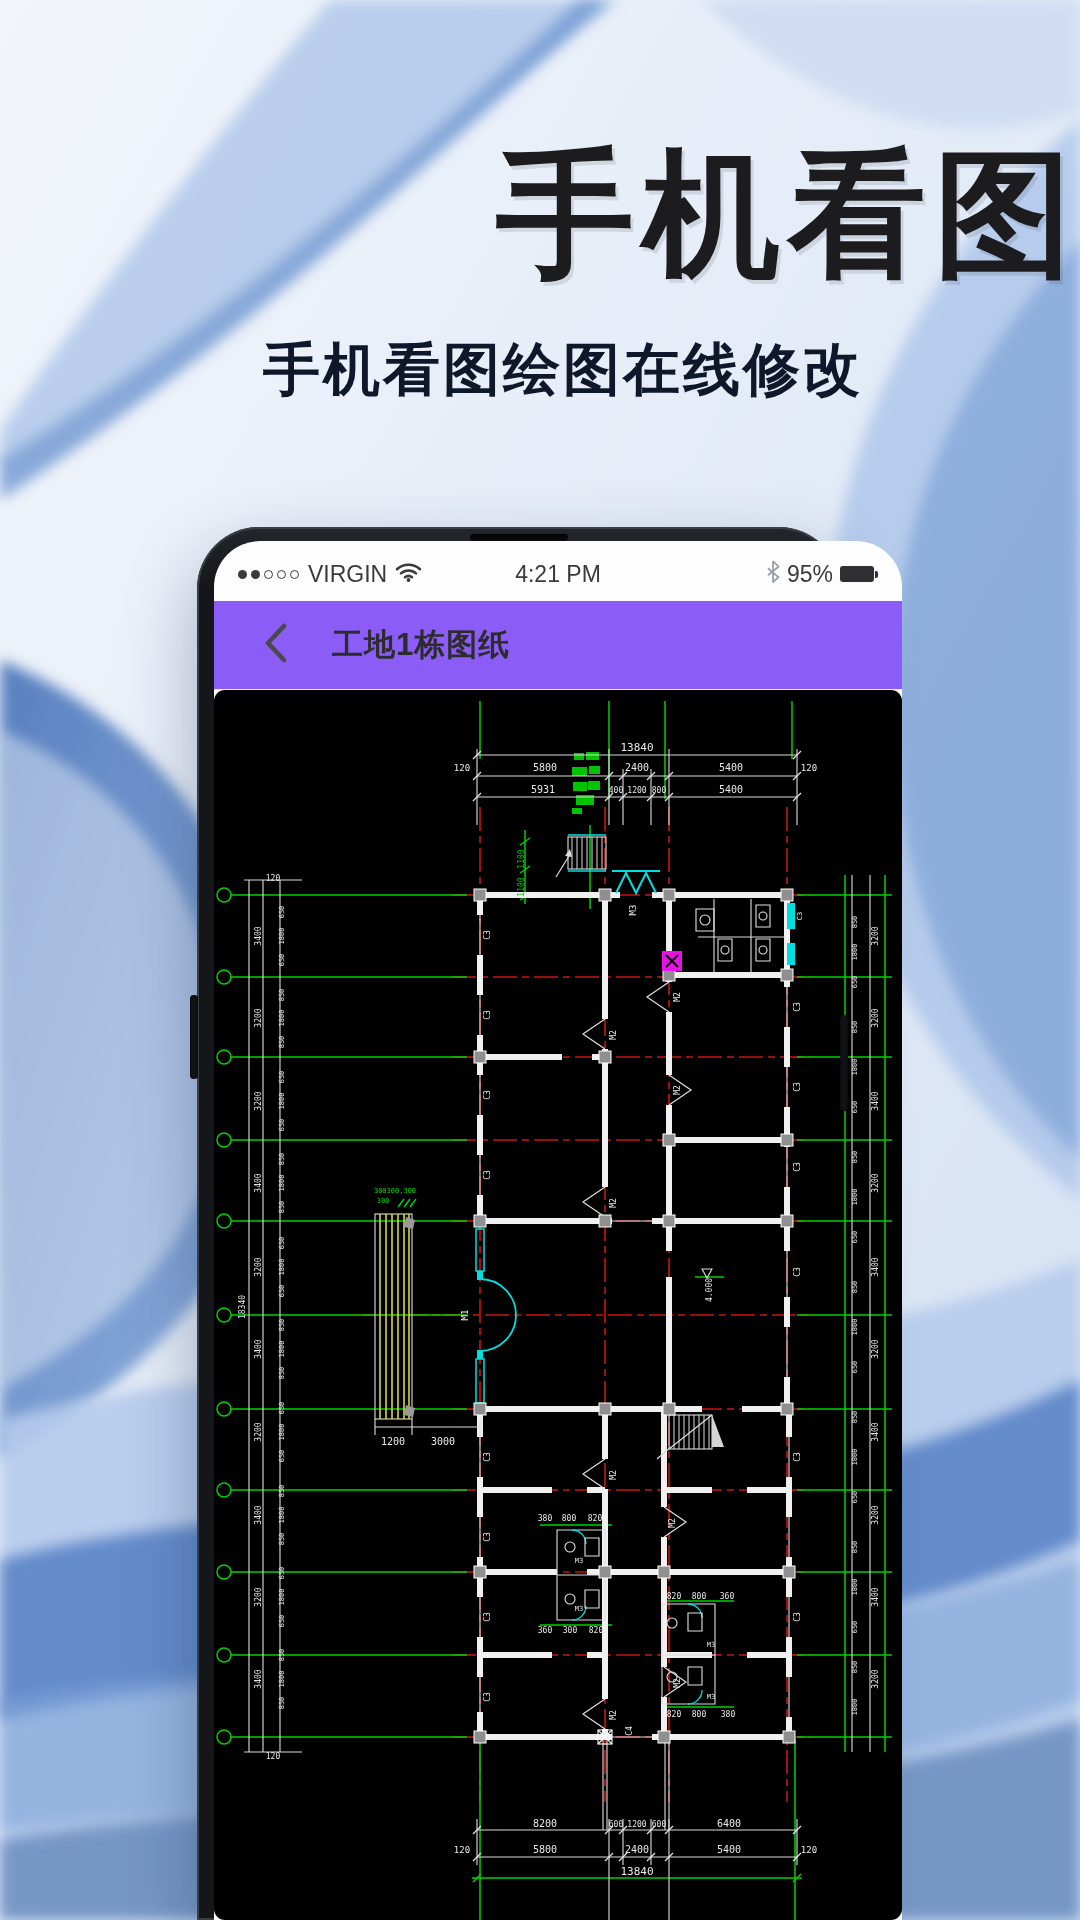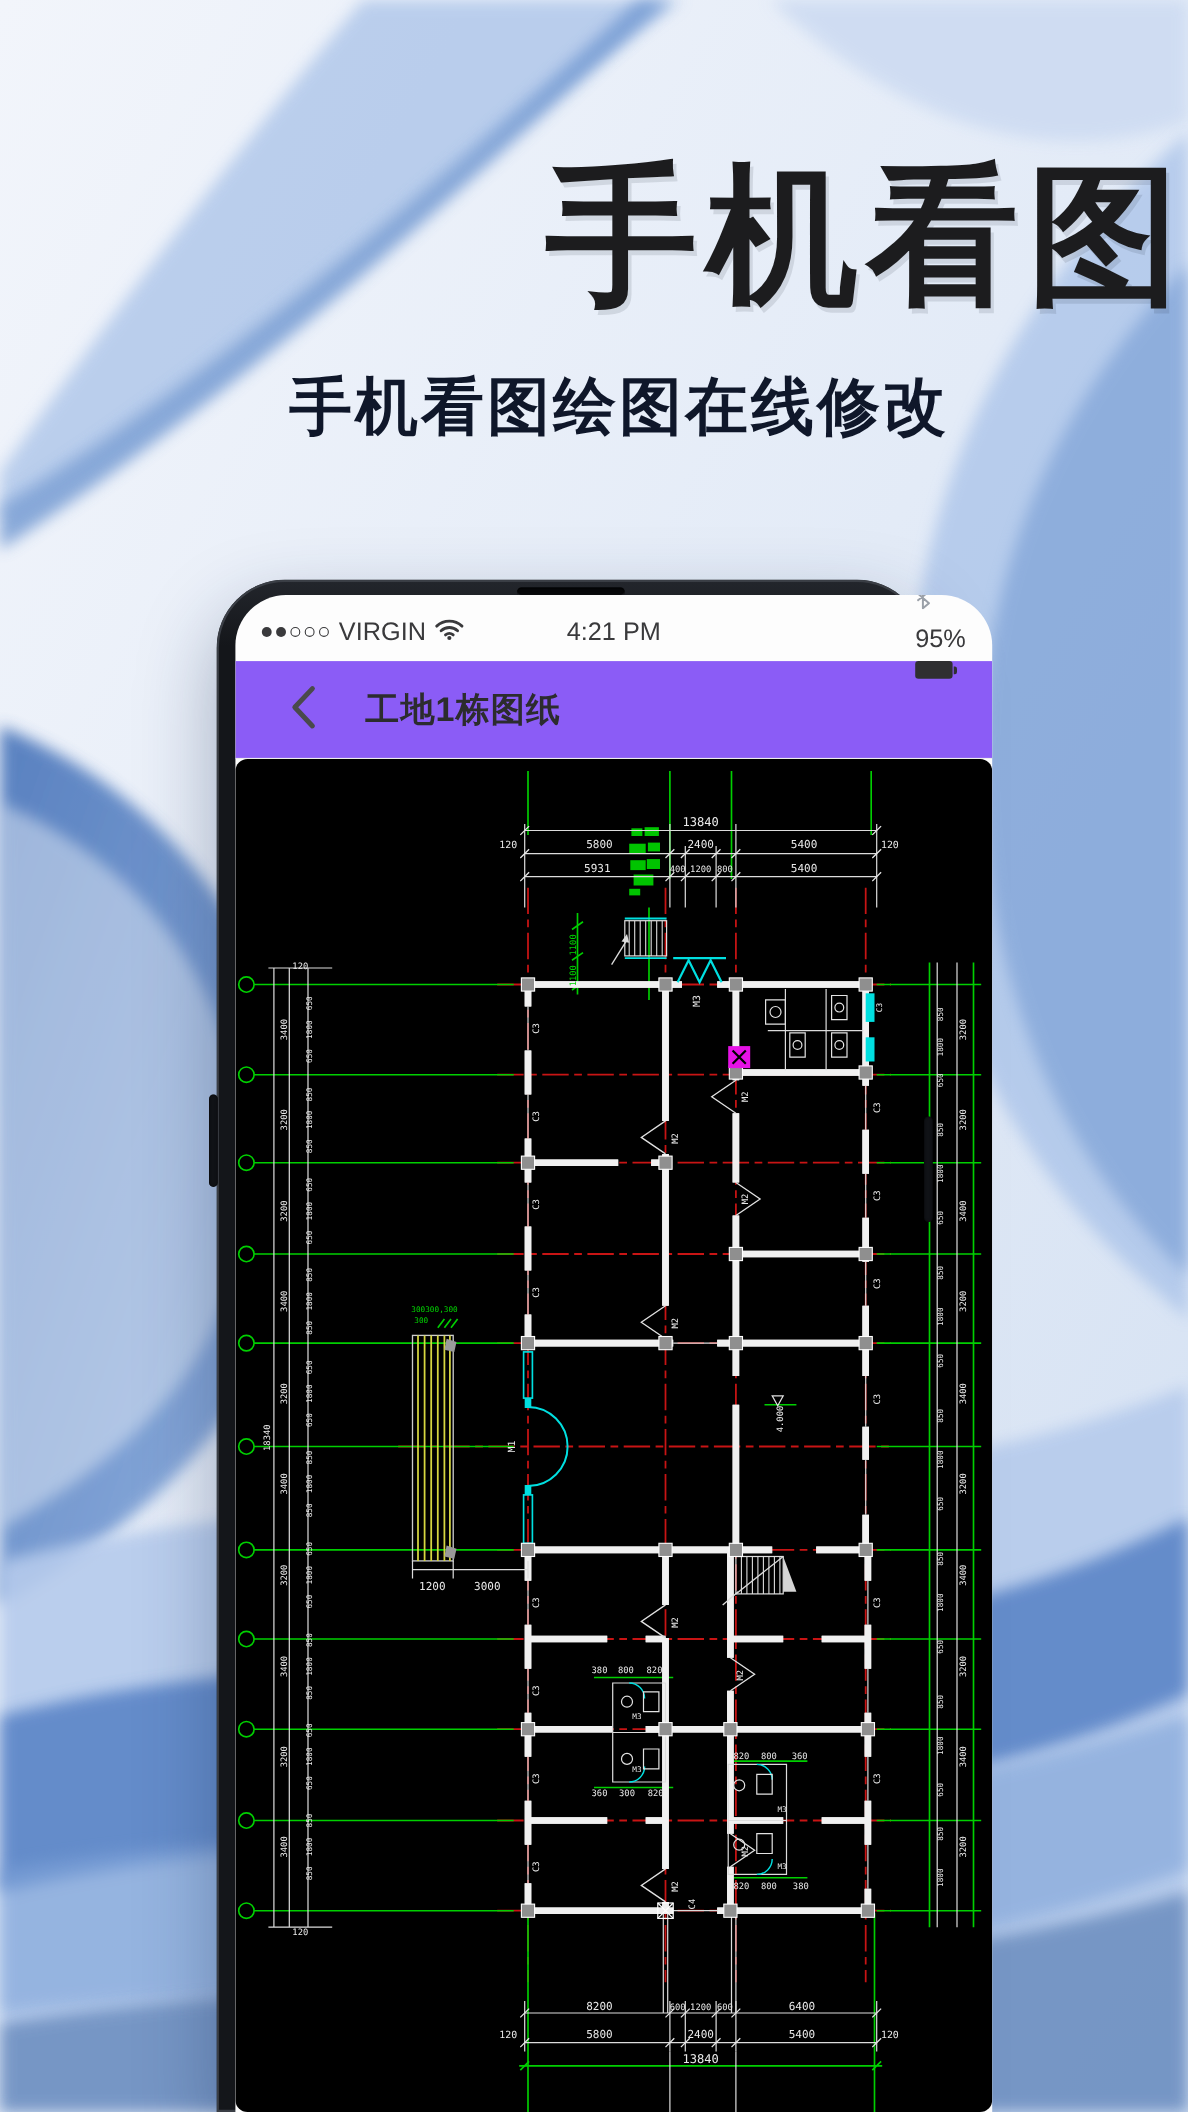--- a/index.html
+++ b/index.html
@@ -35,21 +35,21 @@
 
   
   .statusbar{height:54px;flex:0 0 54px;display:flex;align-items:center;
     padding:6px 24px 0 24px;position:relative;color:#3a3a3c;font-size:23px;}
   .sig-dots{display:flex;gap:4px;align-items:center;margin-right:9px;}
   .sig-dots i{width:9px;height:9px;border-radius:50%;display:block;}
   .sig-dots i.f{background:#3a3a3c;}
   .sig-dots i.e{border:1.6px solid #3a3a3c;width:7px;height:7px;}
   .carrier{font-weight:400;margin-right:8px;}
   .sb-time{position:absolute;left:0;right:0;text-align:center;font-weight:500;}
-  .sb-right{margin-left:auto;display:flex;align-items:flex-start;gap:7px;z-index:1;flex-direction:column;}
+  .sb-right{margin-left:auto;display:flex;align-items:center;gap:7px;z-index:1;}
   .battery-body{width:34px;height:16px;border-radius:3px;background:#2f2f31;position:relative;}
   .battery-tip{width:3px;height:7px;border-radius:0 2px 2px 0;background:#2f2f31;margin-left:1px;}
   .battery{display:flex;align-items:center;}
 
   
   .navbar{height:88px;flex:0 0 88px;display:flex;align-items:center;
     background:#8b5cf6;border-bottom:1px solid #ededed;padding-left:40px;}
   .back-btn{width:44px;height:44px;display:flex;align-items:center;justify-content:center;}
   .nav-title{font-size:31px;font-weight:700;color:#2c2c2e;margin-left:34px;letter-spacing:1px;}
 

